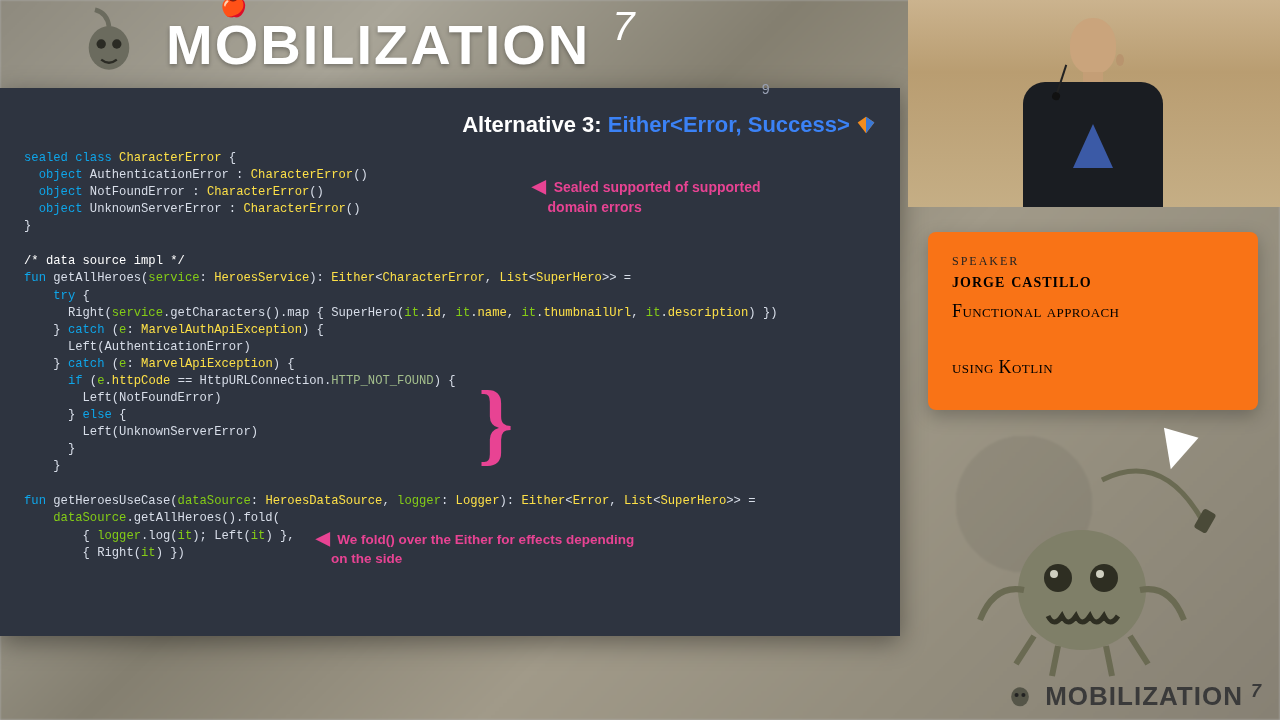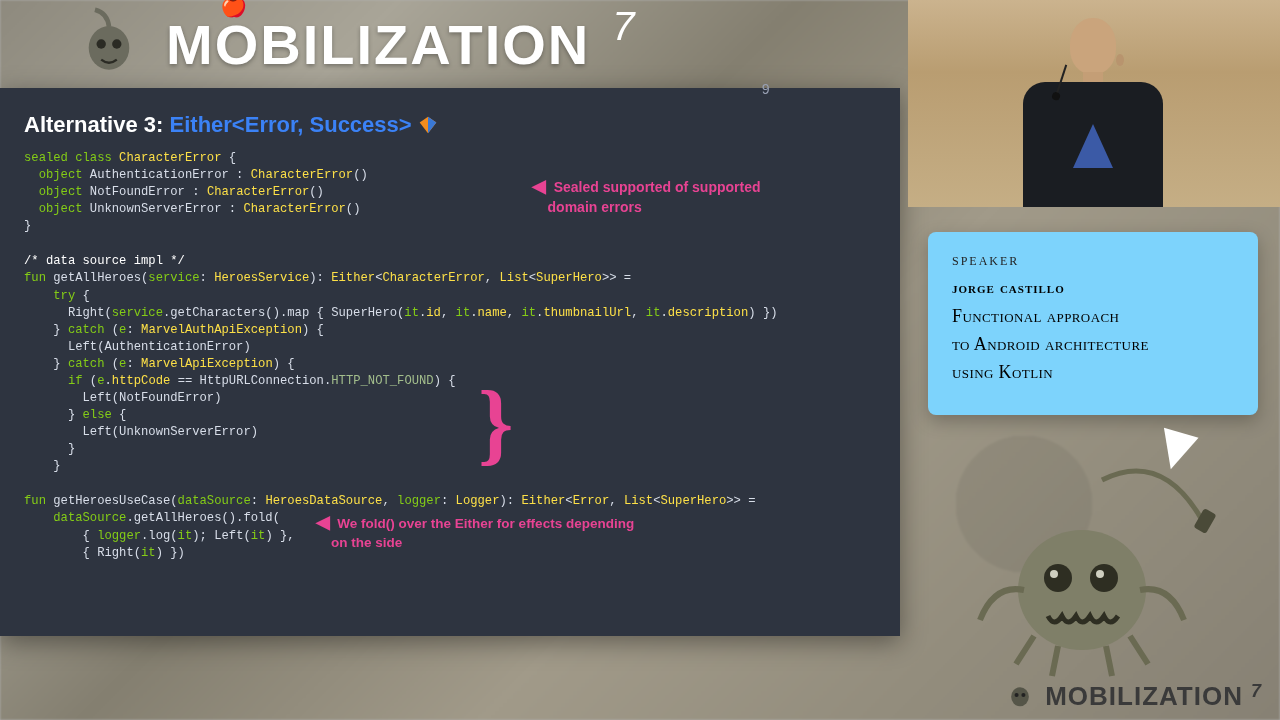--- a/index.html
+++ b/index.html
@@ -17,27 +17,27 @@
   .apple { position:absolute; left:150px; top:-12px; color:#777; font-size:22px; }
 
   
   .footerlogo { position:absolute; right:18px; bottom:8px; display:flex; align-items:flex-end; gap:8px; }
   .footerlogo .t { color:#3a3a3a; font-weight:800; letter-spacing:1px; font-size:26px; }
   .footerlogo .s7 { font-size:18px; position:relative; top:-10px; font-style:italic; }
 
   
   .slide { position: absolute; left: 0; top: 88px; width: 900px; height: 548px; background: #2e3440; color: #d8dee9; padding: 18px 24px 18px 24px; box-shadow: 0 6px 24px rgba(0,0,0,.4); }
   .slidenum { position:absolute; right:130px; top:-6px; color:#98a0b3; font-family: 'Courier New', monospace; font-size:14px; }
-  .slidetitle { text-align:left; font-size:22px; font-weight:700; margin-top:6px; margin-bottom:12px; }
+  .slidetitle { text-align:right; font-size:22px; font-weight:700; margin-top:6px; margin-bottom:12px; }
   .slidetitle .wht { color:#ffffff; }
   .slidetitle .blu { color:#3b82f6; }
 
   .mono { font-family: 'Menlo','Consolas','Courier New',monospace; font-size:12.2px; line-height:1.4; white-space:pre; }
 
-  .kw  { color:#84cc16; }      
+  .kw  { color:#0ea5e9; }      
   .typ { color:#fde047; }
   .id  { color:#84cc16; }
   .str { color:#a3be8c; }
   .cmt { color:#ffffff; }
   .arrow { color:#e84393; font-size:18px; }
 
   .annot { position:absolute; color:#e84393; font-weight:700; font-size:14px; line-height:1.35; }
   .annot.small { font-size:13.5px; }
 
   .bigbrace { position:absolute; left:478px; top:303px; font-family: Georgia, serif; color:#e84393; font-size:90px; line-height:.7; font-weight:700; }
@@ -47,23 +47,23 @@
   .cam .body { position:absolute; left:110px; top:18px; width:150px; height:200px; }
   .cam .head { width:46px; height:56px; background:#caa47c; border-radius:48% 48% 44% 44%; margin:0 auto; }
   .cam .ear  { position:absolute; left:98px; top:36px; width:8px; height:12px; background:#b8946e; border-radius:50%; }
   .cam .neck { width:20px; height:12px; background:#c49e76; margin:-2px auto 0; }
   .cam .torso{ width:140px; height:140px; background:#1a1d22; border-radius:22px 22px 8px 8px; margin:-2px auto 0; position:relative; }
   .cam .torso::before{ content:""; position:absolute; left:50%; top:42px; transform:translateX(-50%); width:40px; height:44px; background:#3b5aa6; clip-path: polygon(50% 0, 100% 100%, 0 100%); }
   .cam .mic  { position:absolute; left:152px; top:64px; width:2px; height:34px; background:#222; transform:rotate(18deg); }
   .cam .mic::after{ content:""; position:absolute; left:-3px; bottom:-3px; width:8px; height:8px; background:#111; border-radius:50%; }
 
   
-  .card { position:absolute; right:22px; top:232px; width:330px; background:#7dd3fc; border-radius:8px; box-shadow:0 6px 18px rgba(0,0,0,.25); padding:22px 24px 28px; }
+  .card { position:absolute; right:22px; top:232px; width:330px; background:#f97316; border-radius:8px; box-shadow:0 6px 18px rgba(0,0,0,.25); padding:22px 24px 28px; }
   .card .lbl { font-size:12px; letter-spacing:2px; color:#222; font-family: Georgia, 'Times New Roman', serif; }
-  .card .name{ font-size:16px; font-weight:700; font-variant: small-caps; letter-spacing:1px; margin-top:10px; font-family: Georgia, serif; }
+  .card .name{ font-size:20px; font-weight:700; font-variant: small-caps; letter-spacing:1px; margin-top:0; font-family: Georgia, serif; }
   .card .talk{ font-size:18px; margin-top:6px; line-height:1.55; font-variant: small-caps; font-family: Georgia, serif; letter-spacing:0.4px; }
   .tail { position:absolute; right:86px; top:432px; width:0; height:0; border-left:18px solid transparent; border-right:18px solid transparent; border-top:38px solid #fff; transform:rotate(16deg); }
 
   
   .mascot { position:absolute; right:58px; bottom:40px; width:260px; height:220px; }
   .mascot svg { width:100%; height:100%; }
 </style>
 </head>
 <body>
 
@@ -126,21 +126,21 @@
 
     <div class="bigbrace">}</div>
 
     <div style="height:18px"></div>
 
 <div class="mono"><span class="kw">fun</span> getHeroesUseCase(<span class="id">dataSource</span>: <span class="typ">HeroesDataSource</span>, <span class="id">logger</span>: <span class="typ">Logger</span>): <span class="typ">Either</span>&lt;<span class="typ">Error</span>, <span class="typ">List</span>&lt;<span class="typ">SuperHero</span>&gt;&gt; =
     <span class="id">dataSource</span>.getAllHeroes().fold(
         { <span class="id">logger</span>.log(<span class="id">it</span>); Left(<span class="id">it</span>) },
         { Right(<span class="id">it</span>) })</div>
 
-    <div class="annot small" style="left:316px; top:422px;">
+    <div class="annot small" style="left:316px; top:438px;">
       <span class="arrow">◀</span>&nbsp;
       <span>We fold() over the Either for effects depending</span><br>
       &nbsp;&nbsp;&nbsp;&nbsp;<span>on the side</span>
     </div>
   </div>
 
   <div class="cam">
     <div class="body">
       <div class="head"></div>
         <div class="ear"></div>
@@ -148,21 +148,21 @@
         <div class="torso"></div>
     </div>
     <div class="mic"></div>
   </div>
 
   <div class="card">
     <div class="lbl">SPEAKER</div>
     <div class="name">jorge castillo</div>
     <div class="talk">
       <span>Functional approach</span><br>
-      <span>to Android architecture</span><br>
+      <br>
       <span>using Kotlin</span>
     </div>
   </div>
   <div class="tail"></div>
 
   <div class="mascot">
     <svg viewBox="0 0 260 220">
       <path d="M140 20 q60 -30 100 40" stroke="#6a6a52" stroke-width="5" fill="none"></path>
       <rect x="236" y="50" width="14" height="22" rx="3" fill="#4a4a38" transform="rotate(30 243 61)"></rect>
       <ellipse cx="120" cy="130" rx="64" ry="60" fill="#7f7f68"></ellipse>

